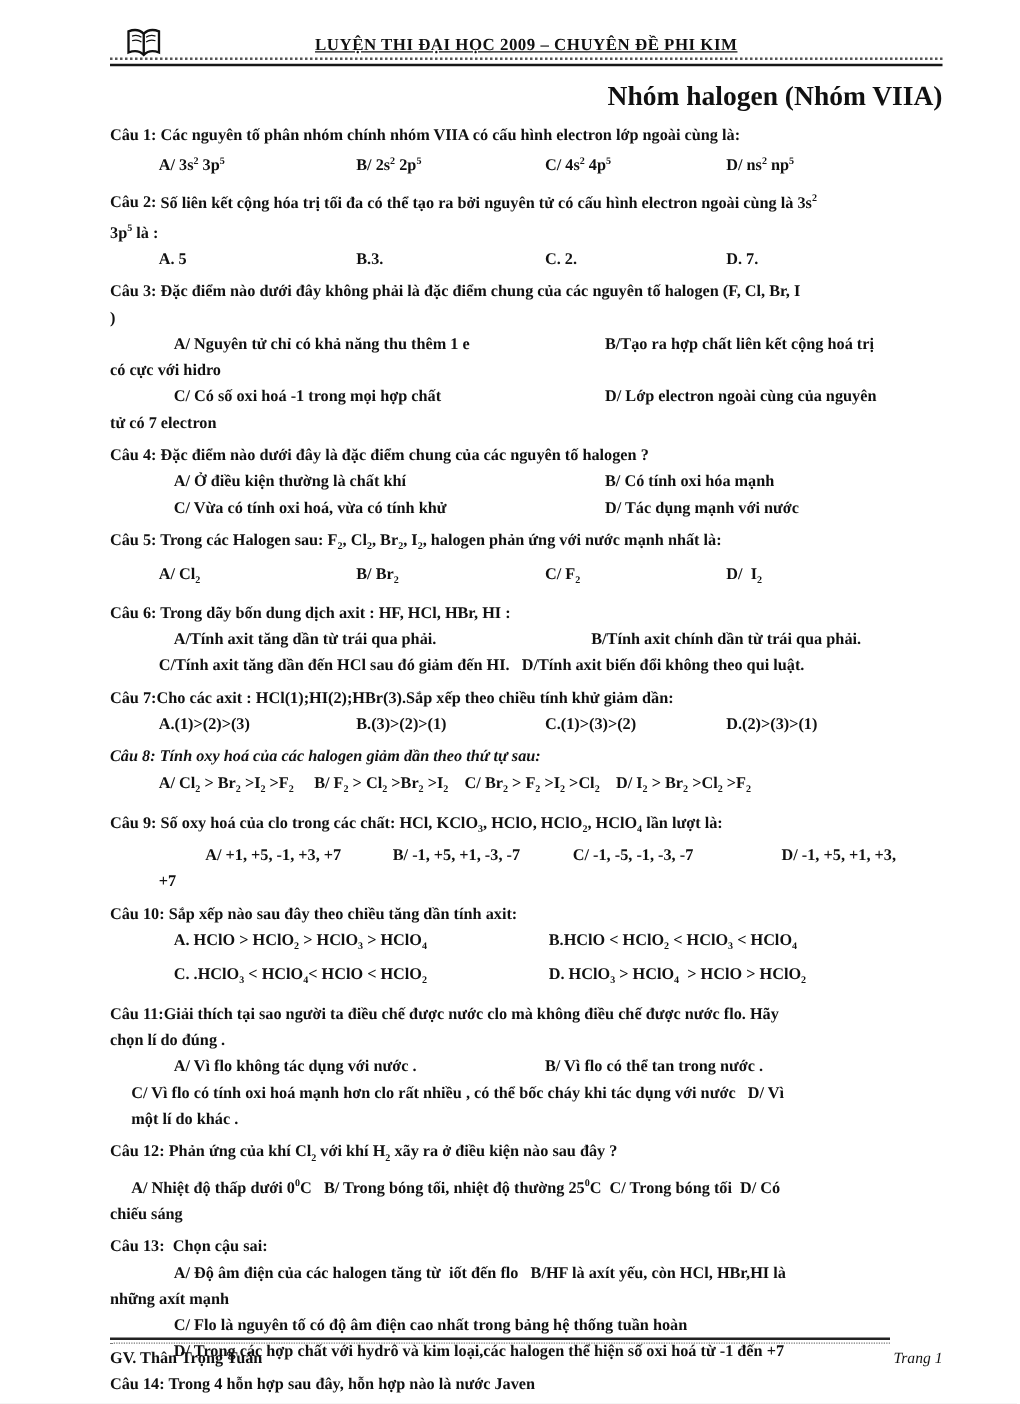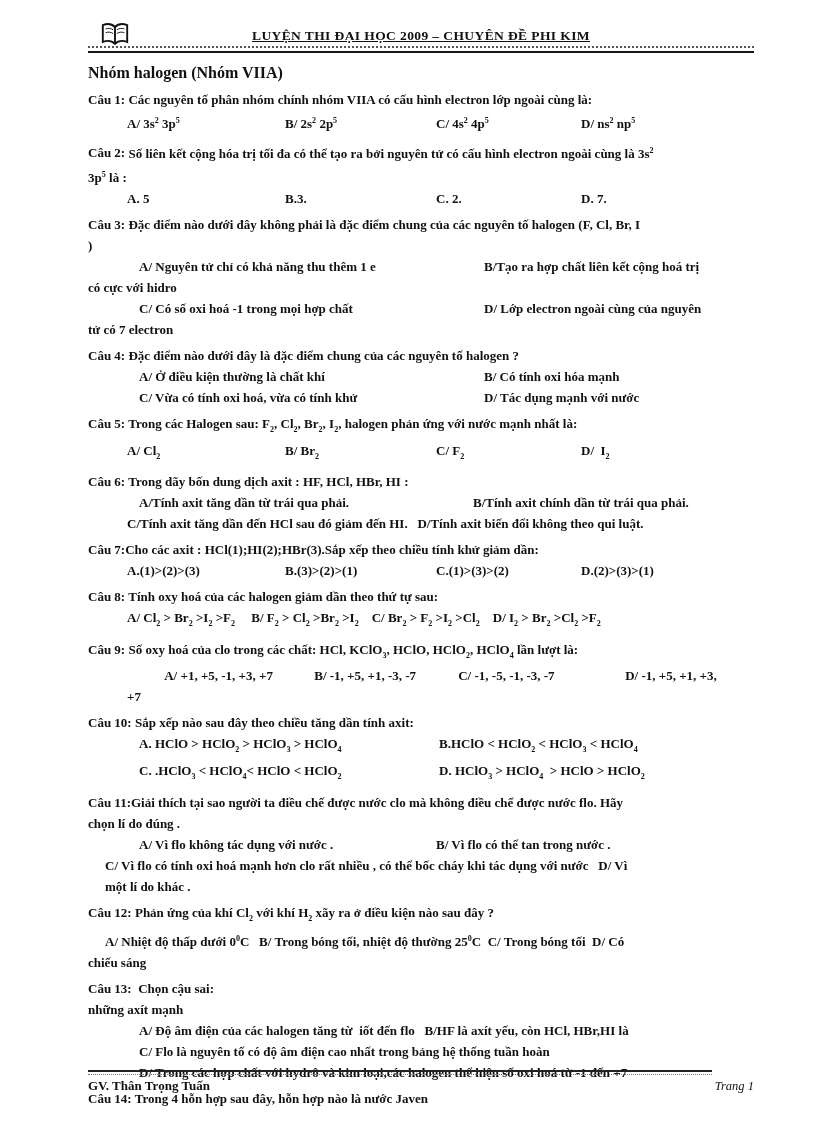--- a/index.html
+++ b/index.html
@@ -7,21 +7,21 @@
     width:816px;height:1123px;background:#ffffff;position:relative;
     font-family:"Liberation Serif","DejaVu Serif",serif;
     color:#111111;font-weight:bold;font-size:13px;overflow:hidden;
   }
   .content{padding:0 62px 0 88px;}
   .header{position:relative;padding-top:28px;}
   .header-title{text-align:center;font-size:13.5px;letter-spacing:.4px;text-decoration:underline;white-space:nowrap;}
   .book-icon{position:absolute;left:12px;top:22px;}
   .rule-dotted{border-top:2px dotted #555;margin-top:2px;}
   .rule-solid{border-top:2px solid #161616;margin-top:3px;}
-  .doc-title{text-align:left;font-size:16px;margin:11px 0 7px 0;white-space:nowrap;}
+  .doc-title{text-align:right;font-size:22px;margin:11px 0 7px 0;white-space:nowrap;}
   .question{margin-bottom:5px;}
   .line{line-height:21px;white-space:nowrap;}
   .cols{display:flex;}
   .cell{flex:0 0 auto;}
   sub{font-size:.62em;}
   sup{font-size:.62em;}
   .footer{position:absolute;left:88px;right:62px;top:1070px;}
   .footer-rule{height:2px;border-top:2px solid #222;border-bottom:1px dotted #777;width:calc(100% - 42px);}
   .footer-row{display:flex;justify-content:space-between;align-items:baseline;margin-top:3px;}
   .footer-left{font-size:13px;}
@@ -114,21 +114,21 @@
         <div class="question">
           <div class="line" style="padding-left: 0px;"><span>Câu 7:</span><span>Cho các axit : HCl(1);HI(2);HBr(3).Sắp xếp theo chiều tính khử giảm dần:</span></div>
           <div class="line cols" style="padding-left: 39px;">
             <span class="cell" style="min-width: 158px;">A.(1)&gt;(2)&gt;(3)</span>
             <span class="cell" style="min-width: 151px;">B.(3)&gt;(2)&gt;(1)</span>
             <span class="cell" style="min-width: 145px;">C.(1)&gt;(3)&gt;(2)</span>
             <span class="cell">D.(2)&gt;(3)&gt;(1)</span>
           </div>
         </div>
         <div class="question">
-          <div class="line" style="padding-left: 0px;"><span>Câu 8:</span><span> Tính oxy hoá của các halogen giảm dần theo thứ tự sau:</span></div>
+          <div class="line" style="padding-left: 0px; font-style: italic;"><span>Câu 8:</span><span> Tính oxy hoá của các halogen giảm dần theo thứ tự sau:</span></div>
           <div class="line" style="padding-left: 39px;">A/ Cl<sub>2</sub> &gt; Br<sub>2</sub> &gt;I<sub>2</sub> &gt;F<sub>2</sub>&nbsp;&nbsp;&nbsp;&nbsp; B/ F<sub>2</sub> &gt; Cl<sub>2</sub> &gt;Br<sub>2</sub> &gt;I<sub>2</sub>&nbsp;&nbsp;&nbsp; C/ Br<sub>2</sub> &gt; F<sub>2</sub> &gt;I<sub>2</sub> &gt;Cl<sub>2</sub>&nbsp;&nbsp;&nbsp; D/ I<sub>2</sub> &gt; Br<sub>2</sub> &gt;Cl<sub>2</sub> &gt;F<sub>2</sub></div>
         </div>
         <div class="question">
           <div class="line" style="padding-left: 0px;"><span>Câu 9:</span><span> Số oxy hoá của clo trong các chất: HCl, KClO<sub>3</sub>, HClO, HClO<sub>2</sub>, HClO<sub>4</sub> lần lượt là:</span></div>
           <div class="line cols" style="padding-left: 39px; justify-content: center;">
             <span class="cell" style="min-width: 150px;">A/ +1, +5, -1, +3, +7</span>
             <span class="cell" style="min-width: 144px;">B/ -1, +5, +1, -3, -7</span>
             <span class="cell" style="min-width: 167px;">C/ -1, -5, -1, -3, -7</span>
             <span class="cell">D/ -1, +5, +1, +3,</span>
           </div>
@@ -155,22 +155,22 @@
           <div class="line" style="padding-left: 17px;">C/ Vì flo có tính oxi hoá mạnh hơn clo rất nhiều , có thể bốc cháy khi tác dụng với nước&nbsp;&nbsp; D/ Vì</div>
           <div class="line" style="padding-left: 17px;">một lí do khác .</div>
         </div>
         <div class="question">
           <div class="line" style="padding-left: 0px;"><span>Câu 12:</span><span> Phản ứng của khí Cl<sub>2</sub> với khí H<sub>2</sub> xãy ra ở điều kiện nào sau đây ?</span></div>
           <div class="line" style="padding-left: 17px;">A/ Nhiệt độ thấp dưới 0<sup>0</sup>C&nbsp;&nbsp; B/ Trong bóng tối, nhiệt độ thường 25<sup>0</sup>C&nbsp;&nbsp;C/ Trong bóng tối&nbsp;&nbsp;D/ Có</div>
           <div class="line" style="padding-left: 0px;">chiếu sáng</div>
         </div>
         <div class="question">
           <div class="line" style="padding-left: 0px;"><span>Câu 13:</span><span> &nbsp;Chọn cậu sai:</span></div>
+          <div class="line" style="padding-left: 51px;">A/ Độ âm điện của các halogen tăng từ&nbsp; iốt đến flo&nbsp;&nbsp; B/HF là axít yếu, còn HCl, HBr,HI là</div>
           <div class="line" style="padding-left: 0px;">những axít mạnh</div>
-          <div class="line" style="padding-left: 51px;">A/ Độ âm điện của các halogen tăng từ&nbsp; iốt đến flo&nbsp;&nbsp; B/HF là axít yếu, còn HCl, HBr,HI là</div>
           <div class="line" style="padding-left: 51px;">C/ Flo là nguyên tố có độ âm điện cao nhất trong bảng hệ thống tuần hoàn</div>
           <div class="line" style="padding-left: 51px;">D/ Trong các hợp chất với hydrô và kim loại,các halogen thể hiện số oxi hoá từ -1 đến +7</div>
         </div>
         <div class="question">
           <div class="line" style="padding-left: 0px;"><span>Câu 14:</span><span> Trong 4 hỗn hợp sau đây, hỗn hợp nào là nước Javen</span></div>
         </div>
       </div>
 
   </div>
 

